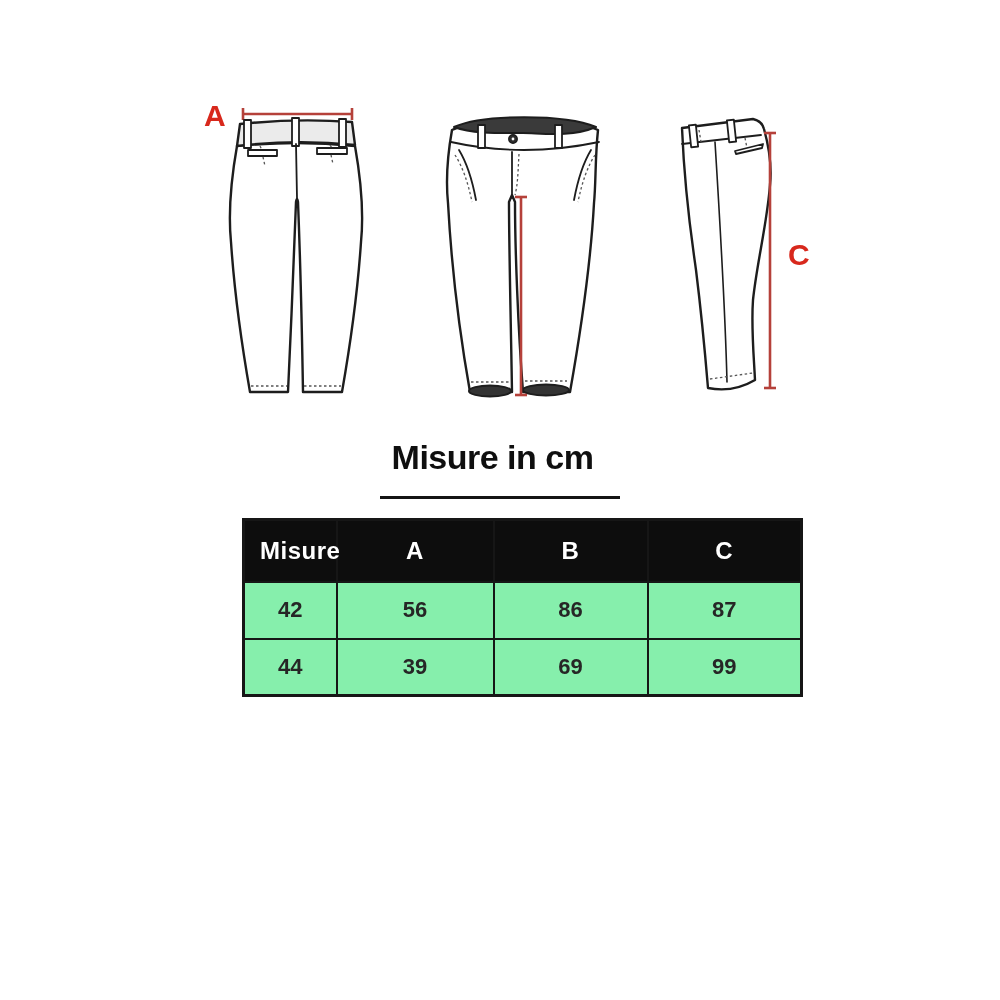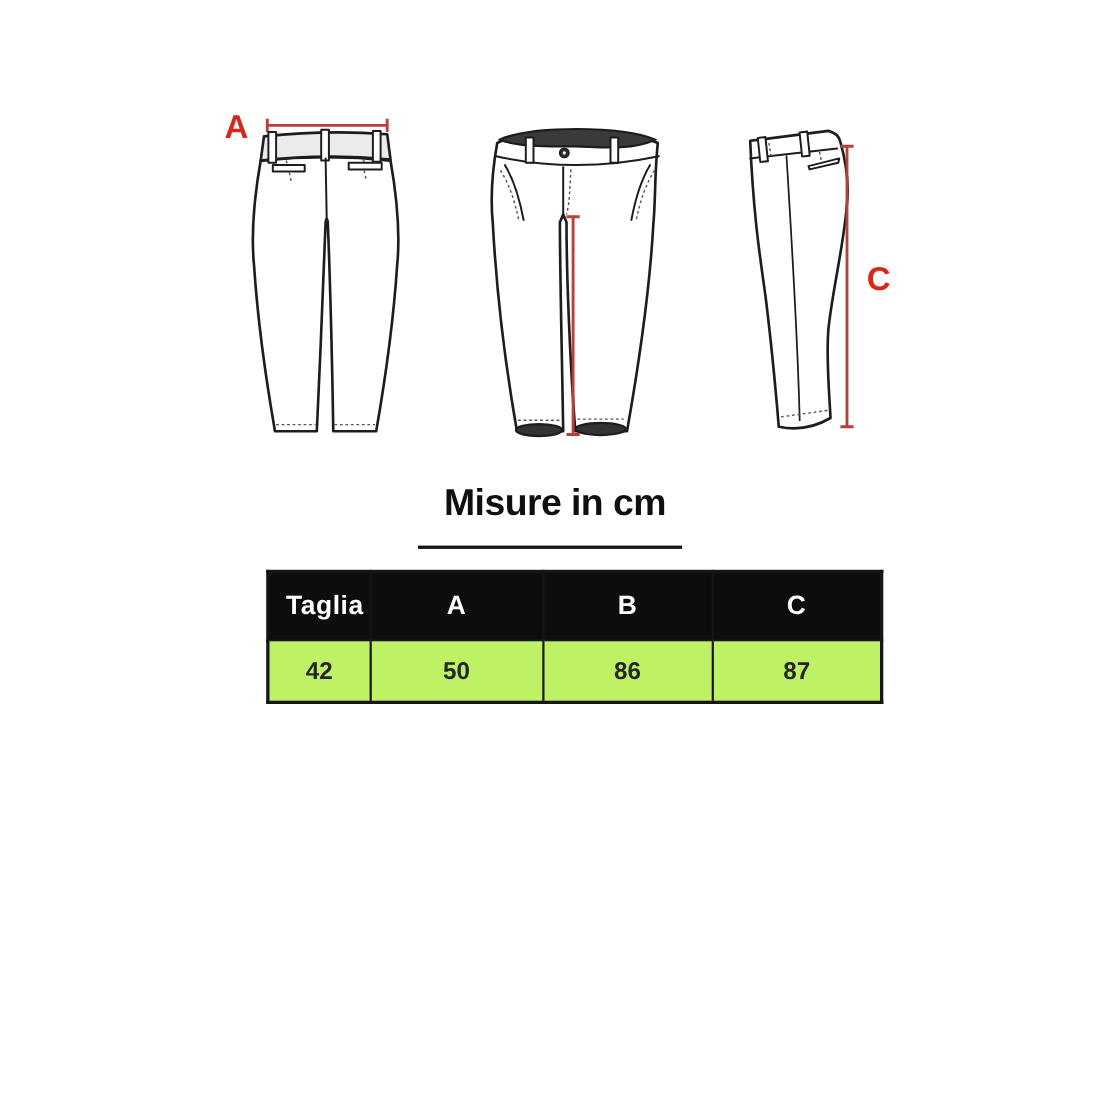--- a/index.html
+++ b/index.html
@@ -16,21 +16,21 @@
     position: absolute;
     font-size: 30px;
     font-weight: 800;
     color: #d8281c;
     line-height: 1;
     letter-spacing: 0;
   }
   .diagram-svg { position: absolute; }
   .page-title {
     position: absolute;
-    left: 12px;
+    left: 0;
     top: 438px;
     width: 985px;
     text-align: center;
     font-size: 34px;
     font-weight: 800;
     letter-spacing: -0.5px;
     color: #0f0f0f;
   }
   .title-divider {
     position: absolute;
@@ -59,21 +59,21 @@
     font-size: 24px;
     font-weight: 700;
     text-align: center;
     letter-spacing: 0.5px;
   }
   table.size-table thead th.first {
     text-align: left;
     padding-left: 15px;
   }
   table.size-table tbody td {
-    background: #bef264;
+    background: #86efac;
     color: #262626;
     height: 57px;
     font-size: 22px;
     font-weight: 700;
     text-align: center;
   }
   .col-taglia { width: 93px; }
   .col-a { width: 157px; }
   .col-b { width: 154px; }
   .col-c { width: 154px; }
@@ -217,29 +217,35 @@
 
   <table class="size-table">
     <colgroup>
       <col class="col-taglia">
         <col class="col-a">
         <col class="col-b">
         <col class="col-c">
     </colgroup>
     <thead>
       <tr>
-        <th class="first">Taglia</th>
+        <th class="first">Misure</th>
         <th>A</th>
         <th>B</th>
         <th>C</th>
       </tr>
     </thead>
     <tbody>
       <tr>
         <td>42</td>
-        <td>50</td>
+        <td>56</td>
         <td>86</td>
         <td>87</td>
       </tr>
+      <tr>
+        <td>44</td>
+        <td>39</td>
+        <td>69</td>
+        <td>99</td>
+      </tr>
     </tbody>
   </table>
 
 </div>
 
 </body></html>

